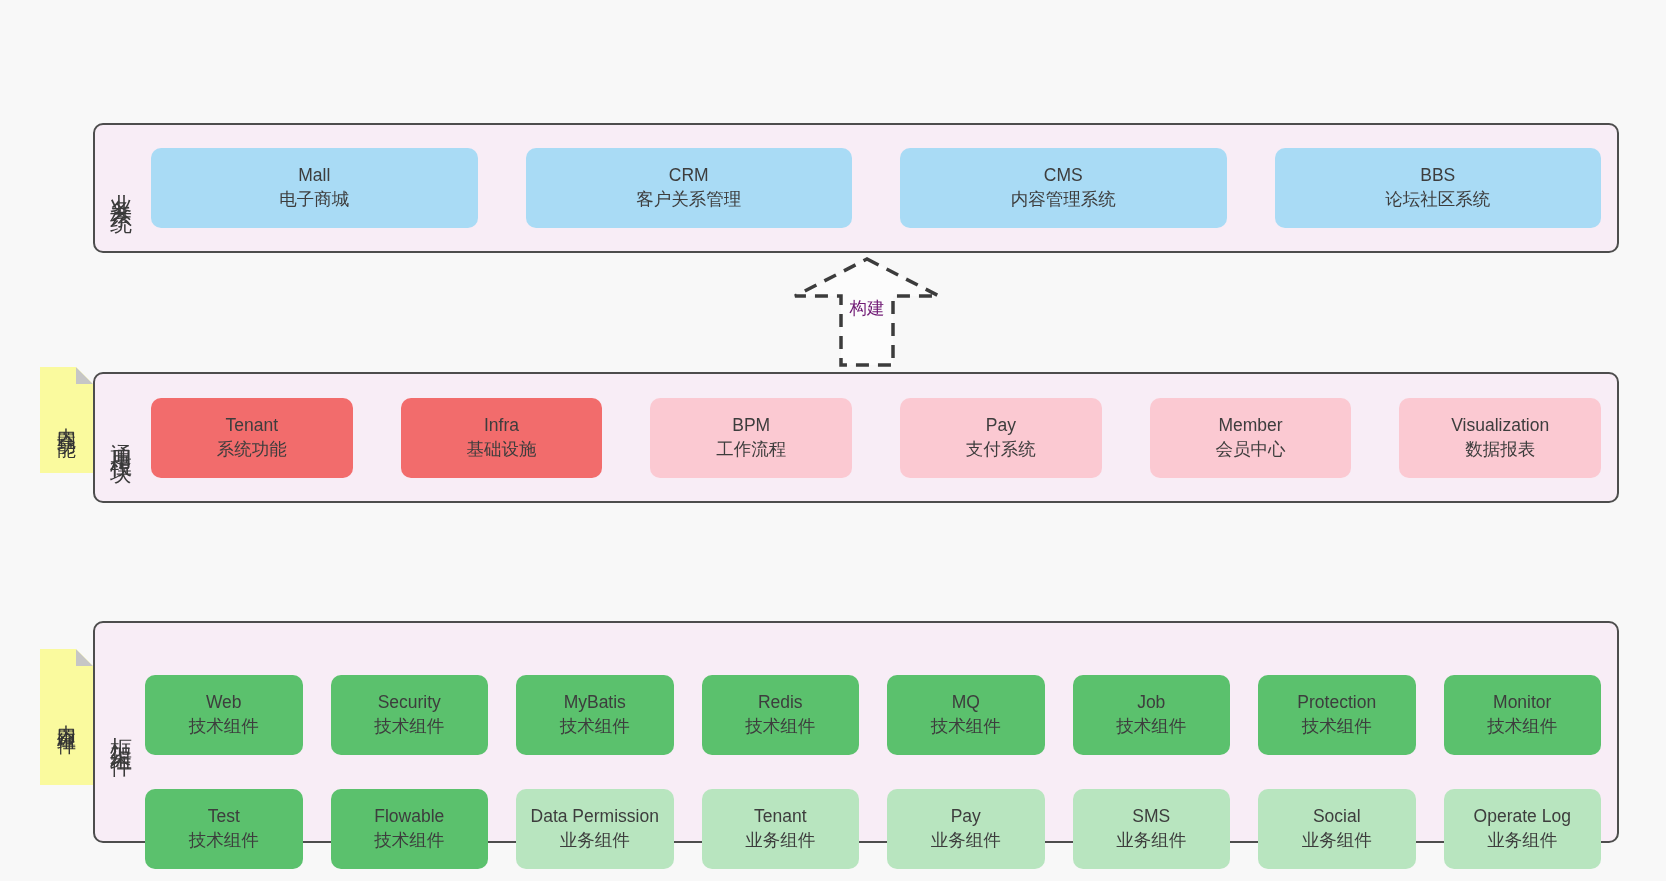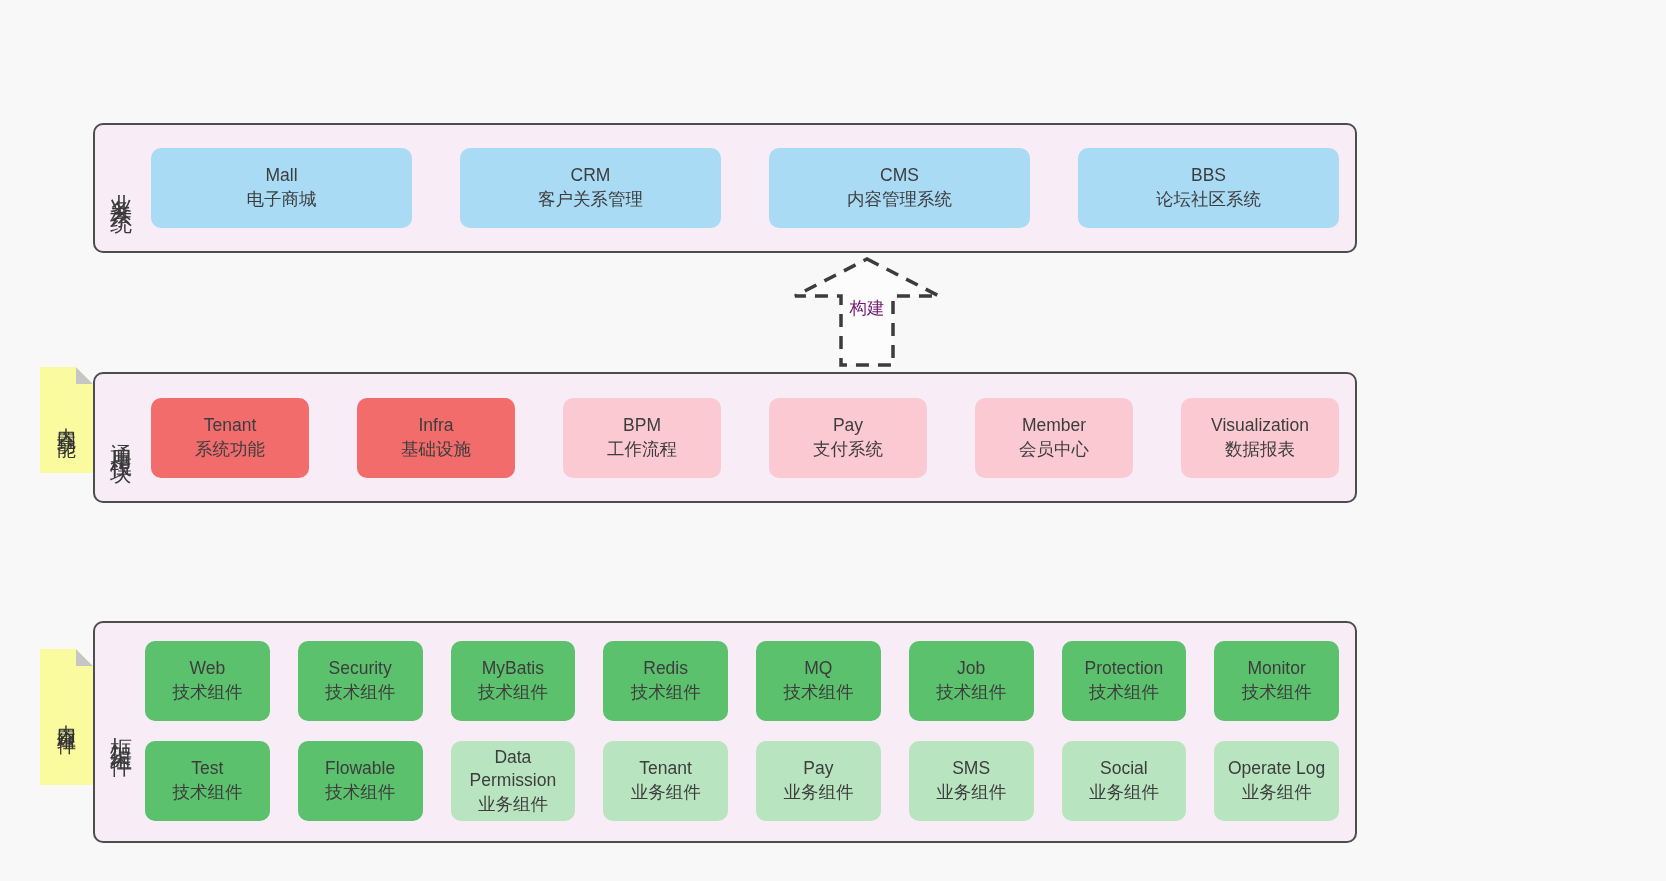--- a/index.html
+++ b/index.html
@@ -5,21 +5,21 @@
   html,body{margin:0;padding:0;}
   body{
     background:#f8f8f8;
     font-family:"Liberation Sans","DejaVu Sans",sans-serif;
     color:#3d3d3d;
   }
   .canvas{position:relative;width:1666px;height:881px;overflow:hidden;background:#f8f8f8;}
 
   
   .layer{
-    position:absolute;left:93px;width:1264px;box-sizing:border-box;
+    position:absolute;left:93px;width:1526px;box-sizing:border-box;
     background:#f8edf6;border:2.5px solid #4d4d4d;border-radius:10px;
   }
   .layer-1{top:123px;height:130px;}
   .layer-2{top:372px;height:131px;}
   .layer-3{top:621px;height:222px;}
 
   .layer-label{
     position:absolute;left:11px;top:50%;transform:translateY(-50%);
     writing-mode:vertical-rl;text-orientation:upright;
     font-size:22px;letter-spacing:6px;color:#3a3a3a;white-space:nowrap;
@@ -34,21 +34,21 @@
     position:absolute;left:50px;right:16px;top:18px;bottom:20px;
     display:flex;flex-direction:column;justify-content:space-between;
   }
   .grid .g-row{display:flex;gap:28px;}
 
   .box{
     flex:1;height:80px;border-radius:10px;
     display:flex;flex-direction:column;align-items:center;justify-content:center;
     text-align:center;font-size:17.5px;line-height:1.35;
   }
-  .grid .box{height:80px;}
+  .grid .box{height:80px;margin-top:34px;}
   .blue{background:#a9dbf5;}
   .red{background:#f26c6c;}
   .pink{background:#fbc9d2;}
   .green{background:#5bc16d;}
   .lightgreen{background:#b8e5bf;}
 
   
   .note{
     position:absolute;left:40px;width:53px;background:#fafa9e;z-index:3;
     display:flex;align-items:center;justify-content:center;

